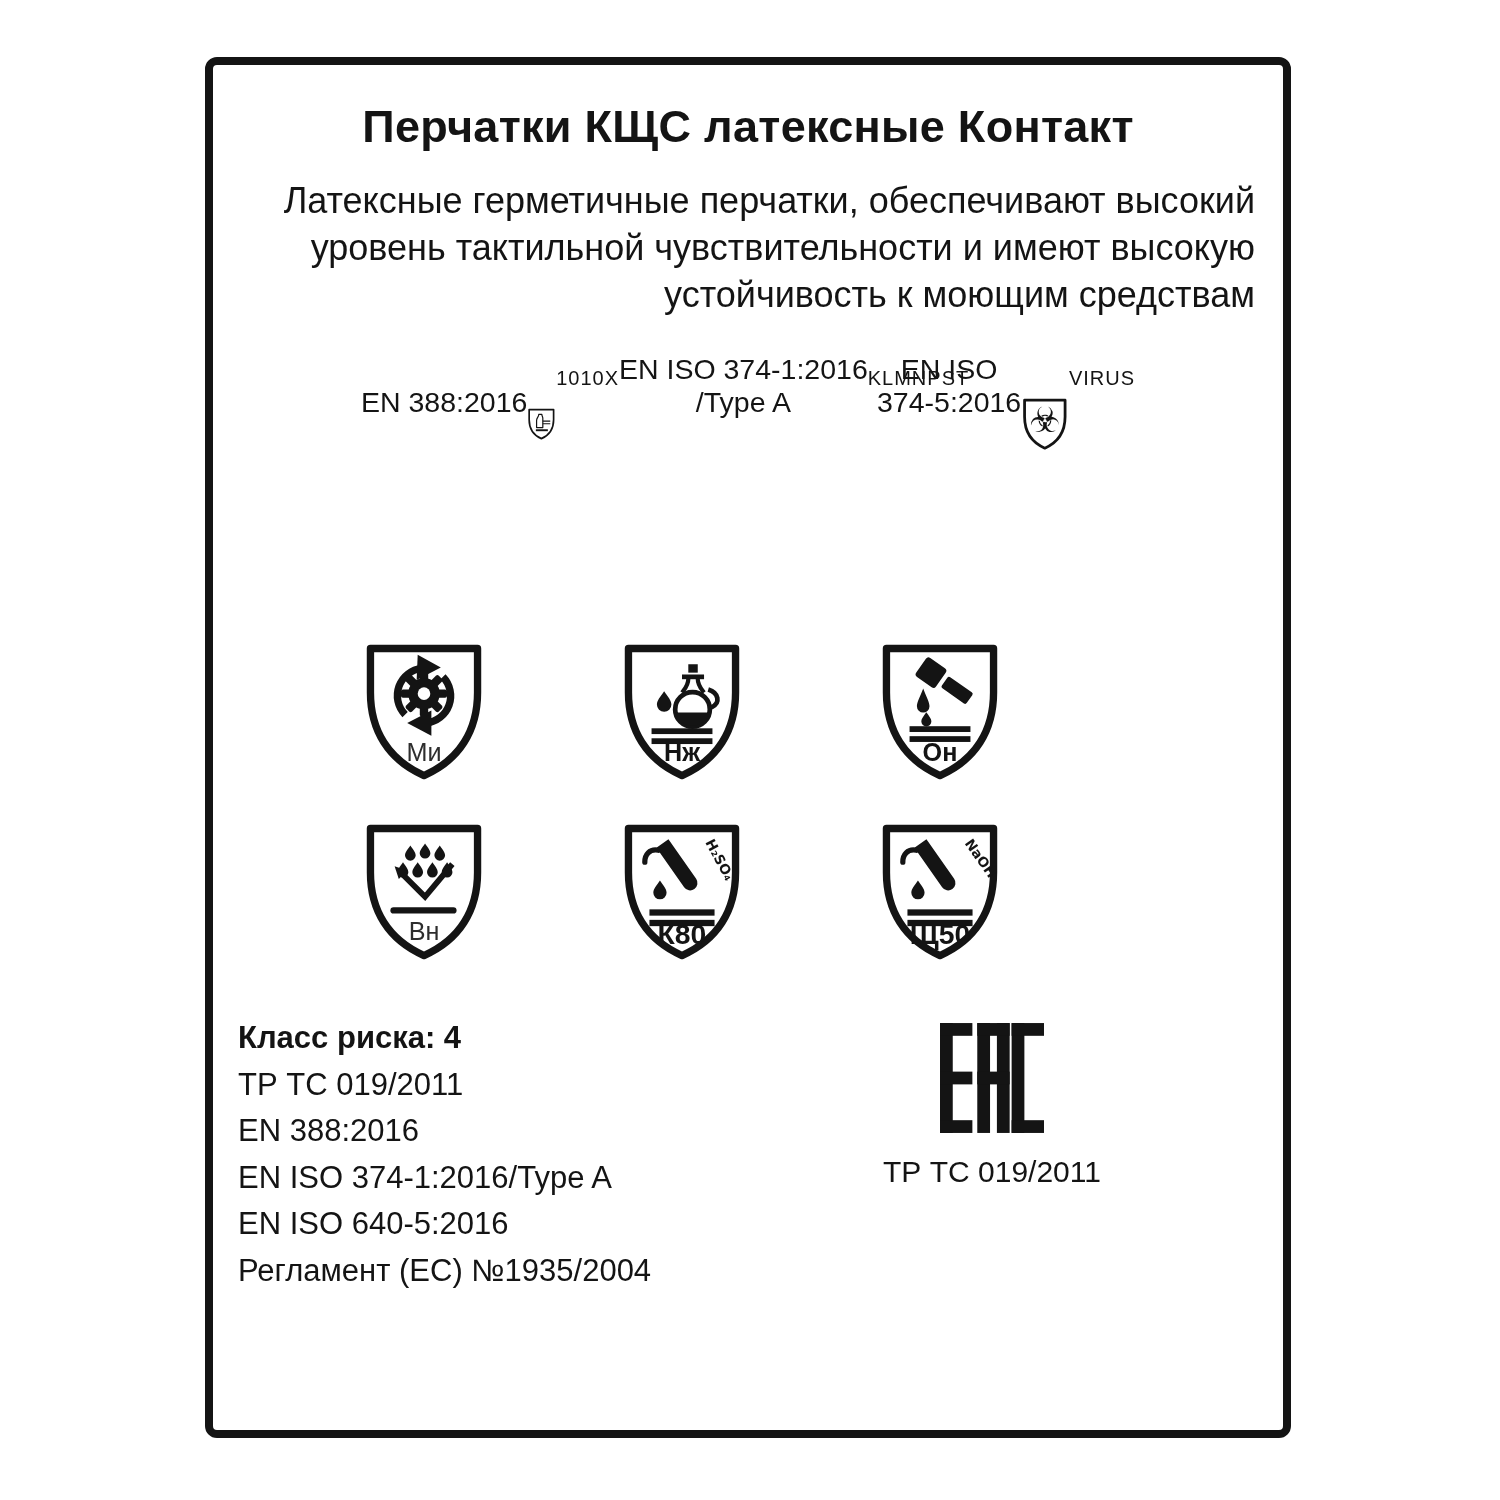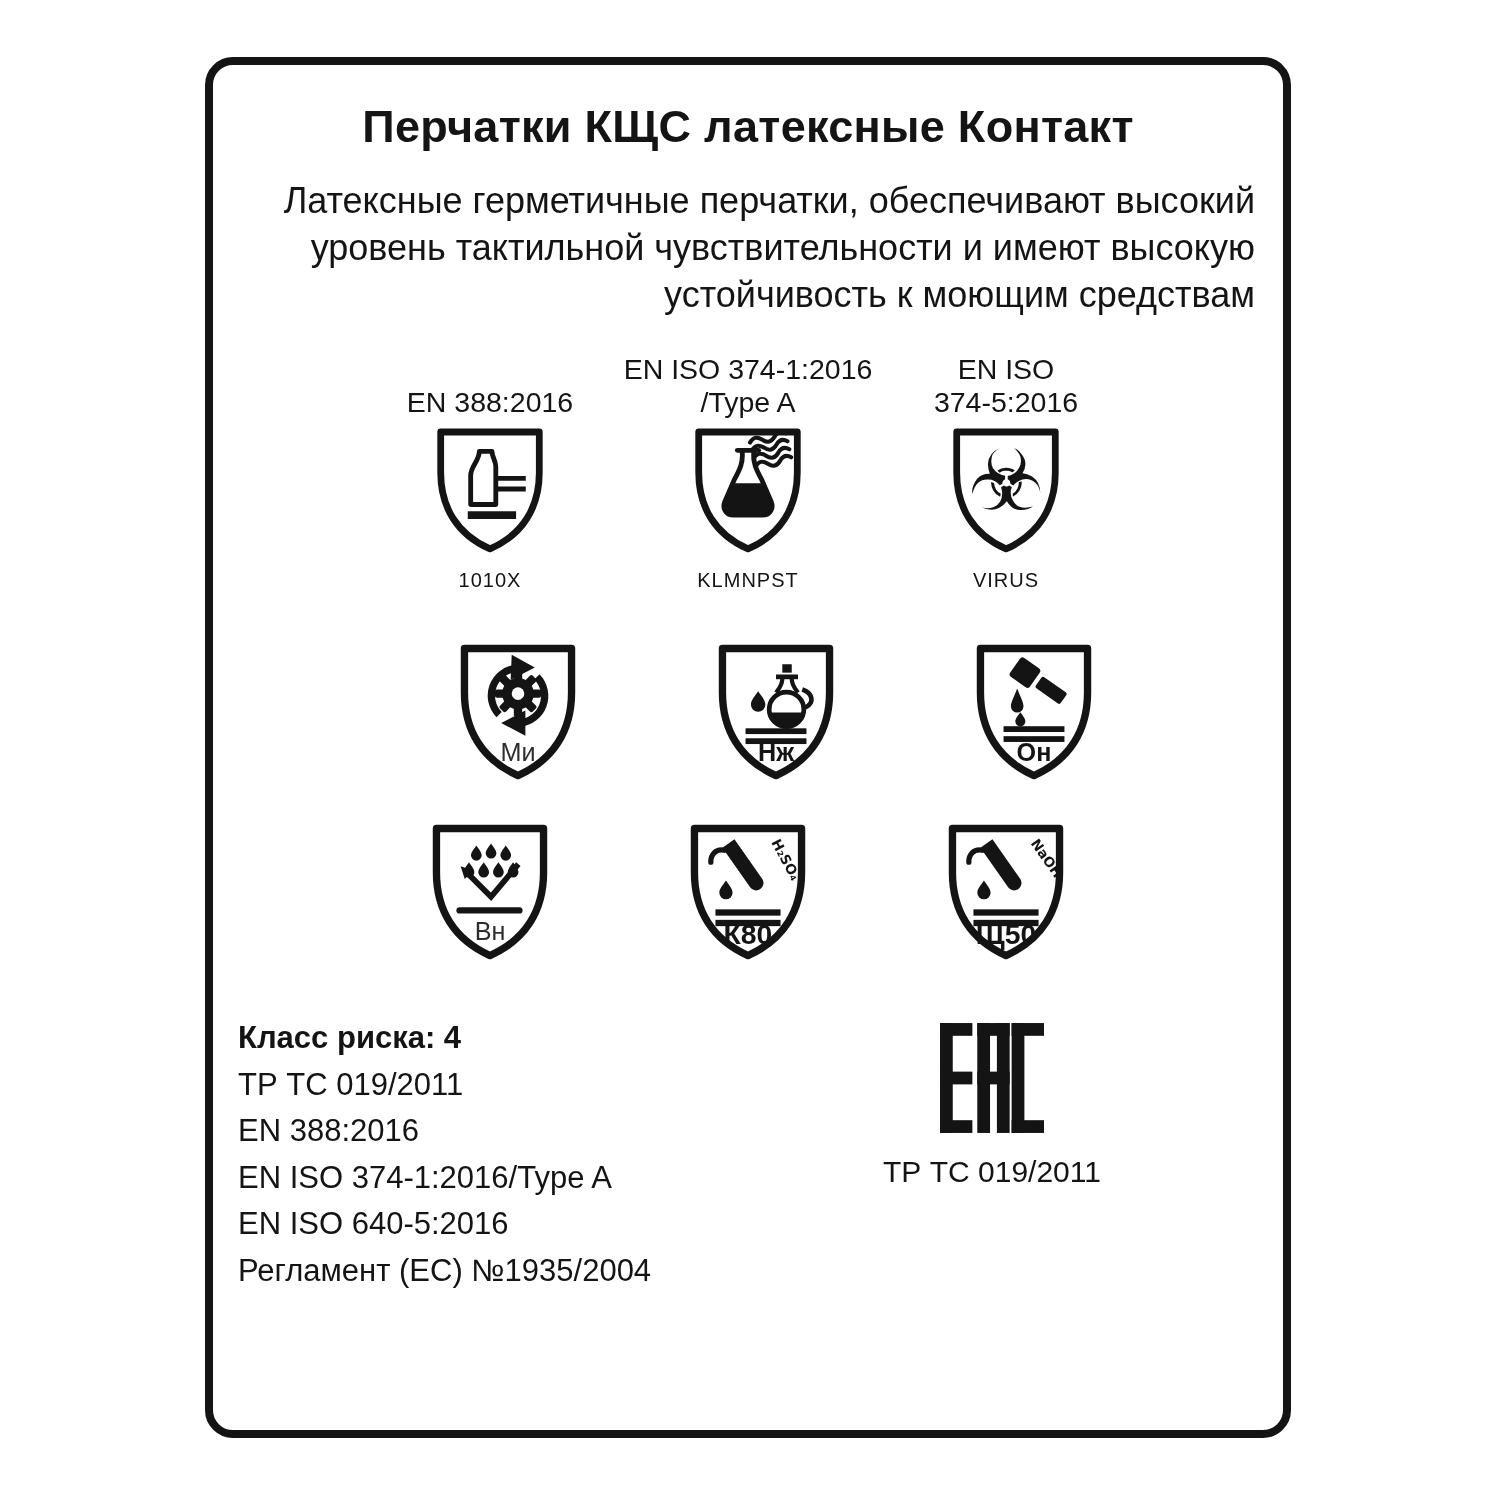--- a/index.html
+++ b/index.html
@@ -3,39 +3,39 @@
 <meta charset="utf-8">
 <style>
   html,body{margin:0;padding:0;}
   body{
     width:1500px;height:1500px;background:#ffffff;position:relative;
     font-family:"Liberation Sans",sans-serif;color:#141414;
     -webkit-font-smoothing:antialiased;
   }
   .card{
     position:absolute;left:205px;top:57px;width:1086px;height:1381px;
-    box-sizing:border-box;border:8px solid #141414;border-radius:28px;
+    box-sizing:border-box;border:8px solid #141414;border-radius:12px;
     background:#ffffff;overflow:hidden;
   }
   .title{
     position:absolute;top:36px;left:0;right:0;text-align:center;
     font-size:45px;font-weight:bold;letter-spacing:.3px;white-space:nowrap;
   }
   .desc{
     position:absolute;top:112px;left:25px;right:28px;
     font-size:36px;line-height:47px;font-weight:normal;text-align:right;
   }
   .cert-row{
     position:absolute;left:0;width:100%;
     display:flex;justify-content:center;
   }
   .r1{top:288px;}
-  .r2{top:576px;margin-left:28px;}
+  .r2{top:576px;}
   .r3{top:756px;}
-  .cert-col{width:258px;display:flex;flex-direction:column;align-items:center;}
+  .cert-col{width:258px;display:flex;align-items:flex-start;}
   .std{
     height:66px;display:flex;flex-direction:column;justify-content:flex-end;
     align-items:center;font-size:28.5px;line-height:33px;text-align:center;white-space:nowrap;
   }
   .shield-r1{margin-top:6px;}
   .code{margin-top:14px;font-size:20px;letter-spacing:1px;white-space:nowrap;}
   .risk{position:absolute;left:25px;top:950px;font-size:31px;line-height:46.5px;}
   .risk-line{white-space:nowrap;}
   .risk-title{font-weight:bold;}
   .eac{

